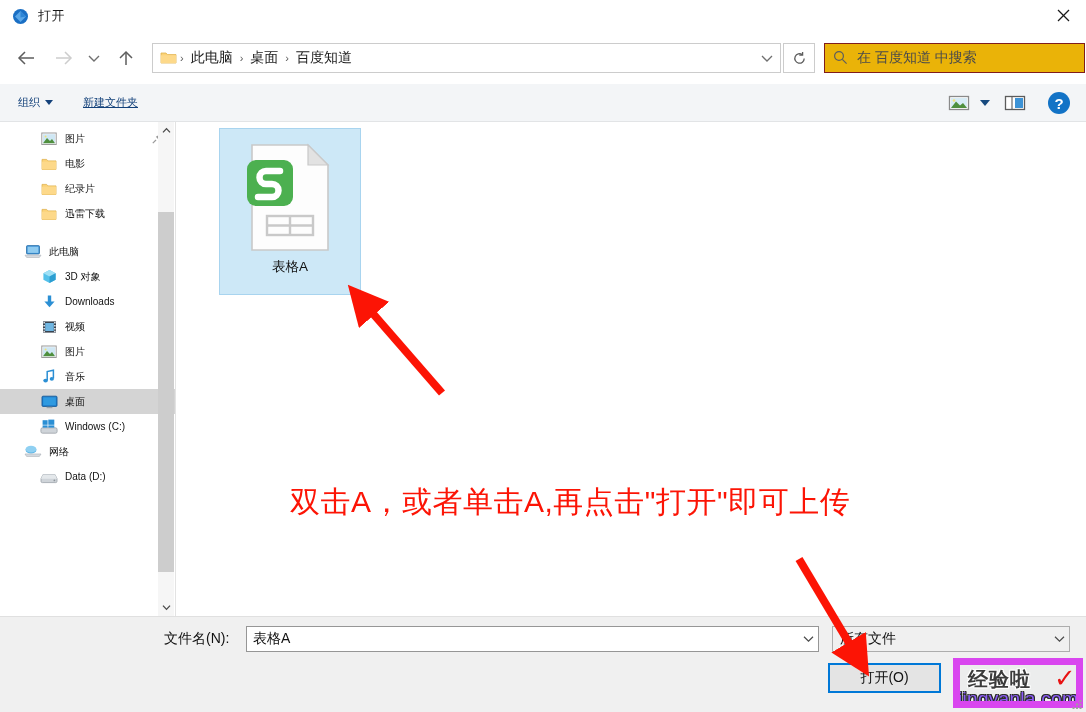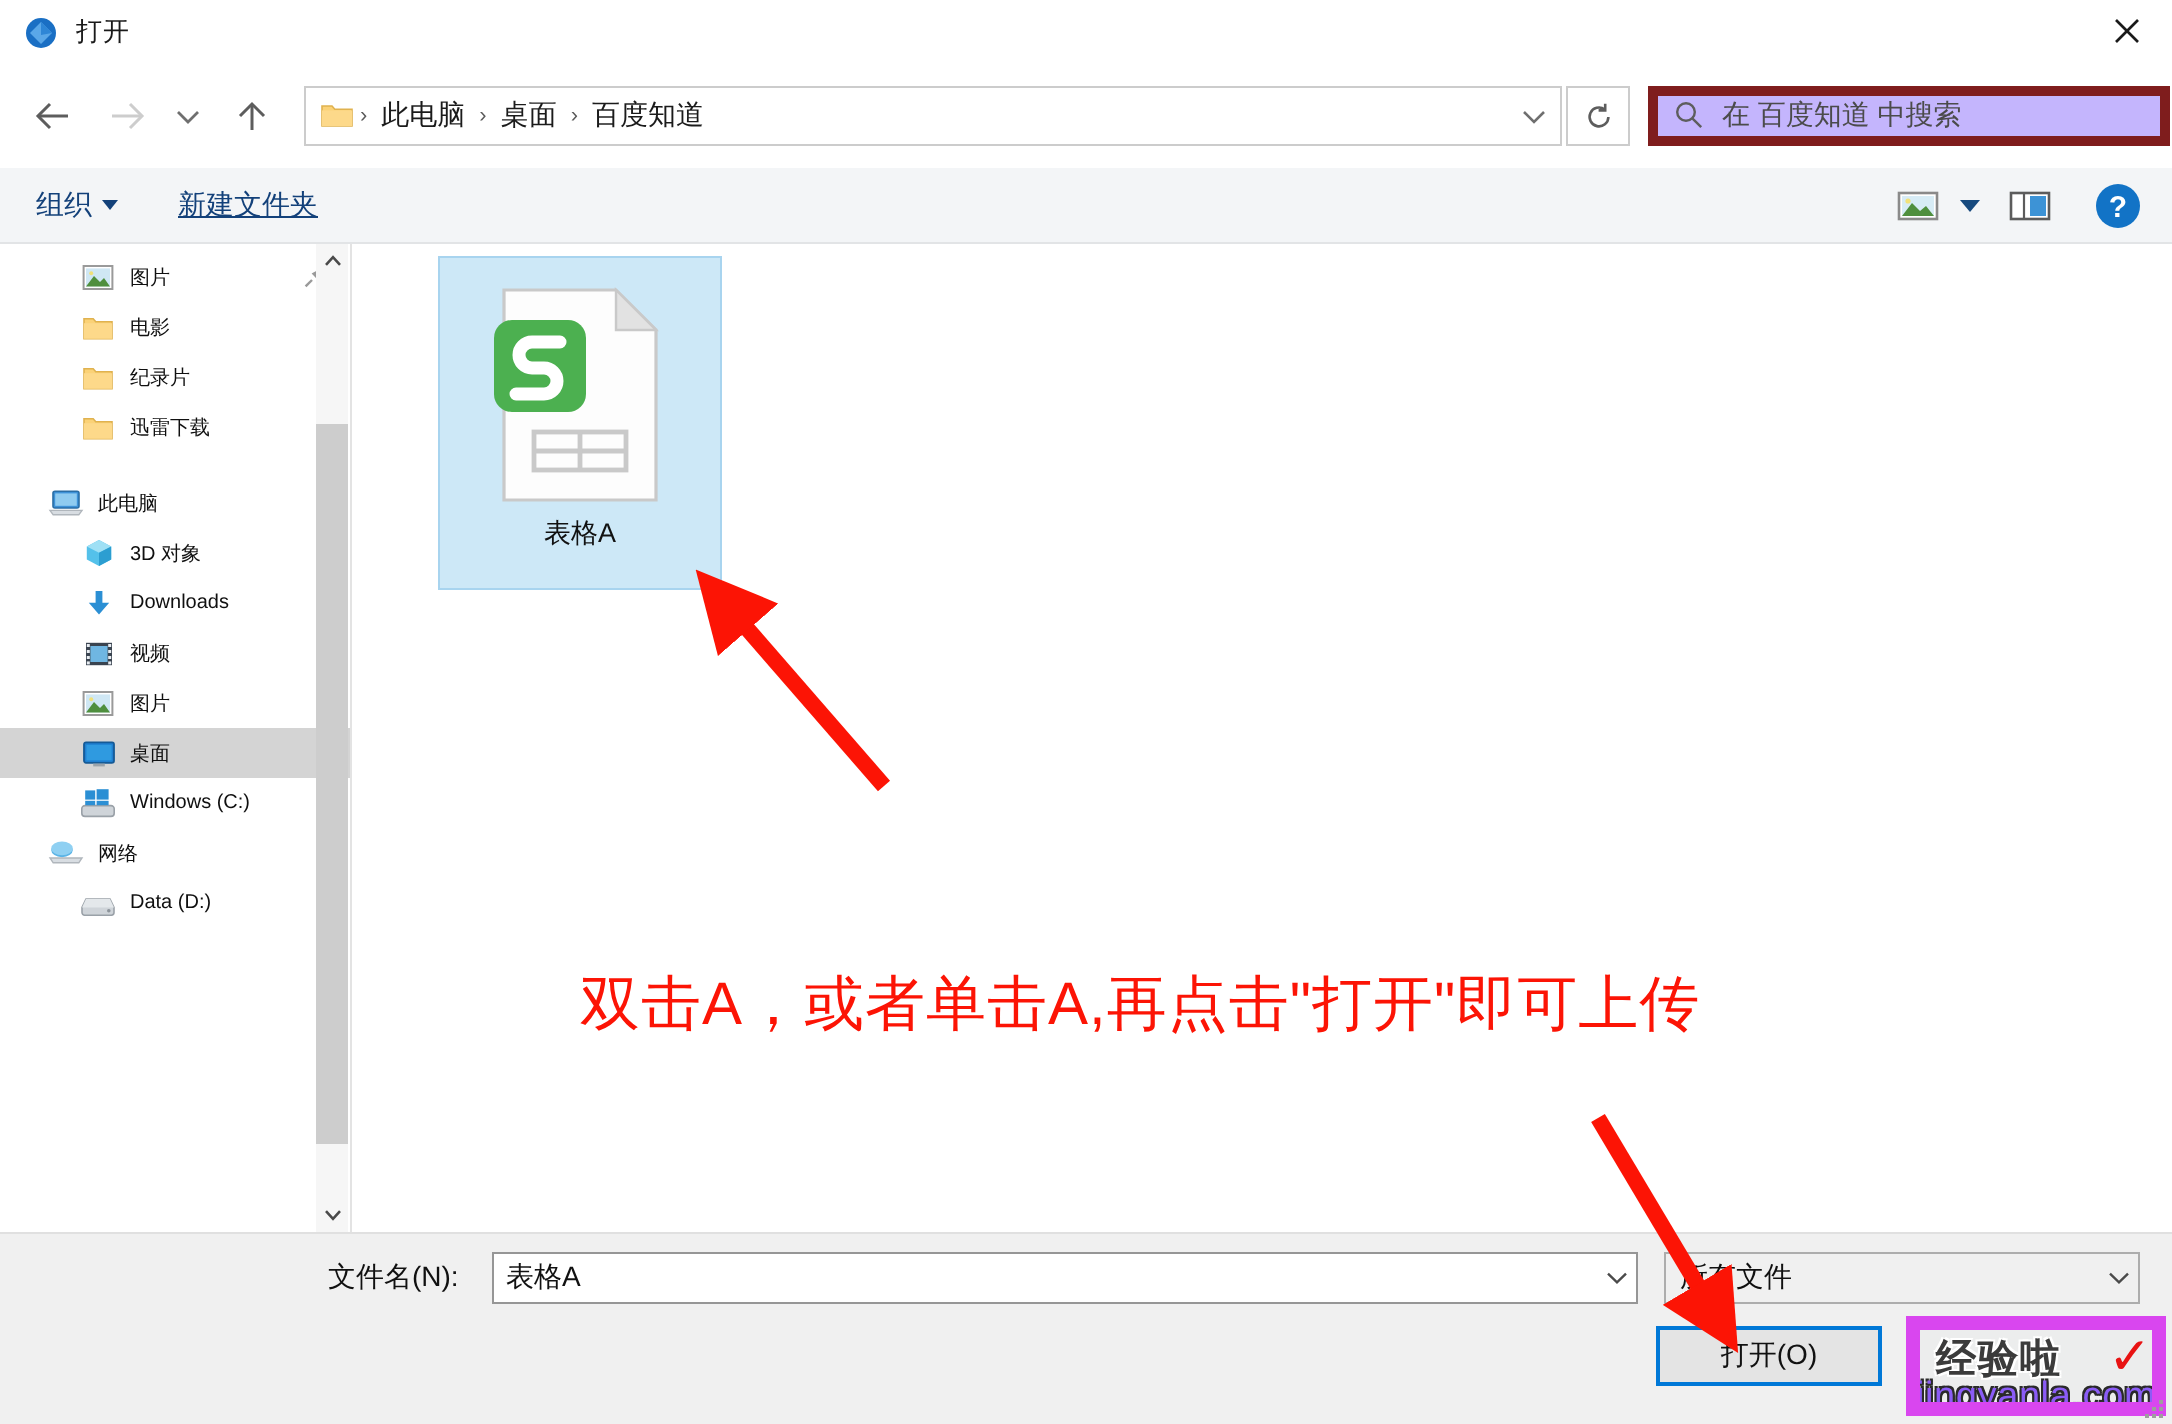--- a/index.html
+++ b/index.html
@@ -116,22 +116,22 @@
     width: 32px; height: 30px;
     border: 1px solid #cccccc;
     border-left: 1px solid #cccccc;
     background: #ffffff;
     display: flex; align-items: center; justify-content: center;
     box-sizing: border-box;
   }
   .searchbox {
     margin-left: 9px;
     width: 261px; height: 30px;
-    border: 5px solid #7f1d1d;
-    background: #c4b5fd;
+    border: 1px solid #7f1d1d;
+    background: #eab308;
     display: flex;
     align-items: center;
     box-sizing: border-box;
   }
   .search-icon { margin-left: 8px; width: 16px; height: 16px; flex: none; }
   .search-placeholder {
     margin-left: 8px;
     color: #4b4b4b;
     font-size: 14px;
   }
@@ -142,21 +142,21 @@
     left: 0; top: 84px;
     width: 1086px; height: 38px;
     background: #f3f5f7;
     border-bottom: 1px solid #e2e4e6;
     display: flex;
     align-items: center;
     box-sizing: border-box;
   }
   .cmd-item {
     margin-left: 16px;
-    font-size: 14px;
+    font-size: 11px;
     color: #13417a;
     display: flex;
     align-items: center;
   }
   .cmd-organize { margin-left: 18px; }
   .cmd-caret {
     margin-left: 5px;
     width: 0; height: 0;
     border-left: 4px solid transparent;
     border-right: 4px solid transparent;
@@ -630,20 +630,30 @@
               <rect x=".8" y="1" width="14.4" height="11.5" fill="#ffffff" stroke="#9a9a9a" stroke-width="1"></rect>
               <rect x="2" y="2.2" width="12" height="9" fill="#cfe7f4"></rect>
               <path d="M2 11.2 L6 6 L9 9 L11 7 L14 11.2 Z" fill="#4f8f3e"></path>
               <circle cx="4.6" cy="4.6" r="1" fill="#f0e07a"></circle>
             </svg>
           </span>
           <span class="ni-label">图片</span>
         </div>
 
 
+        <div class="nav-item indent-1">
+          <span class="ni-icon">
+            <svg width="14" height="15" viewBox="0 0 14 15">
+              <path d="M5.2 11.3 V2.6 L11.4 1.2 V9.6" fill="none" stroke="#2b8fd4" stroke-width="1.5"></path>
+              <ellipse cx="3.6" cy="11.6" rx="2.3" ry="1.9" fill="#2b8fd4"></ellipse>
+              <ellipse cx="9.8" cy="9.9" rx="2.1" ry="1.8" fill="#2b8fd4"></ellipse>
+            </svg>
+          </span>
+          <span class="ni-label">音乐</span>
+        </div>
 
         <div class="nav-item indent-1 selected">
           <span class="ni-icon">
             <svg width="17" height="14" viewBox="0 0 17 14">
               <rect x="1" y="1.2" width="15" height="10.2" rx="1" fill="#1f7fd0" stroke="#155a96" stroke-width=".9"></rect>
               <rect x="2.2" y="2.4" width="12.6" height="7.8" fill="#2f9ae0"></rect>
               <rect x="5.6" y="11.8" width="5.8" height="1.4" fill="#9aa3ab"></rect>
             </svg>
           </span>
           <span class="ni-label">桌面</span>

